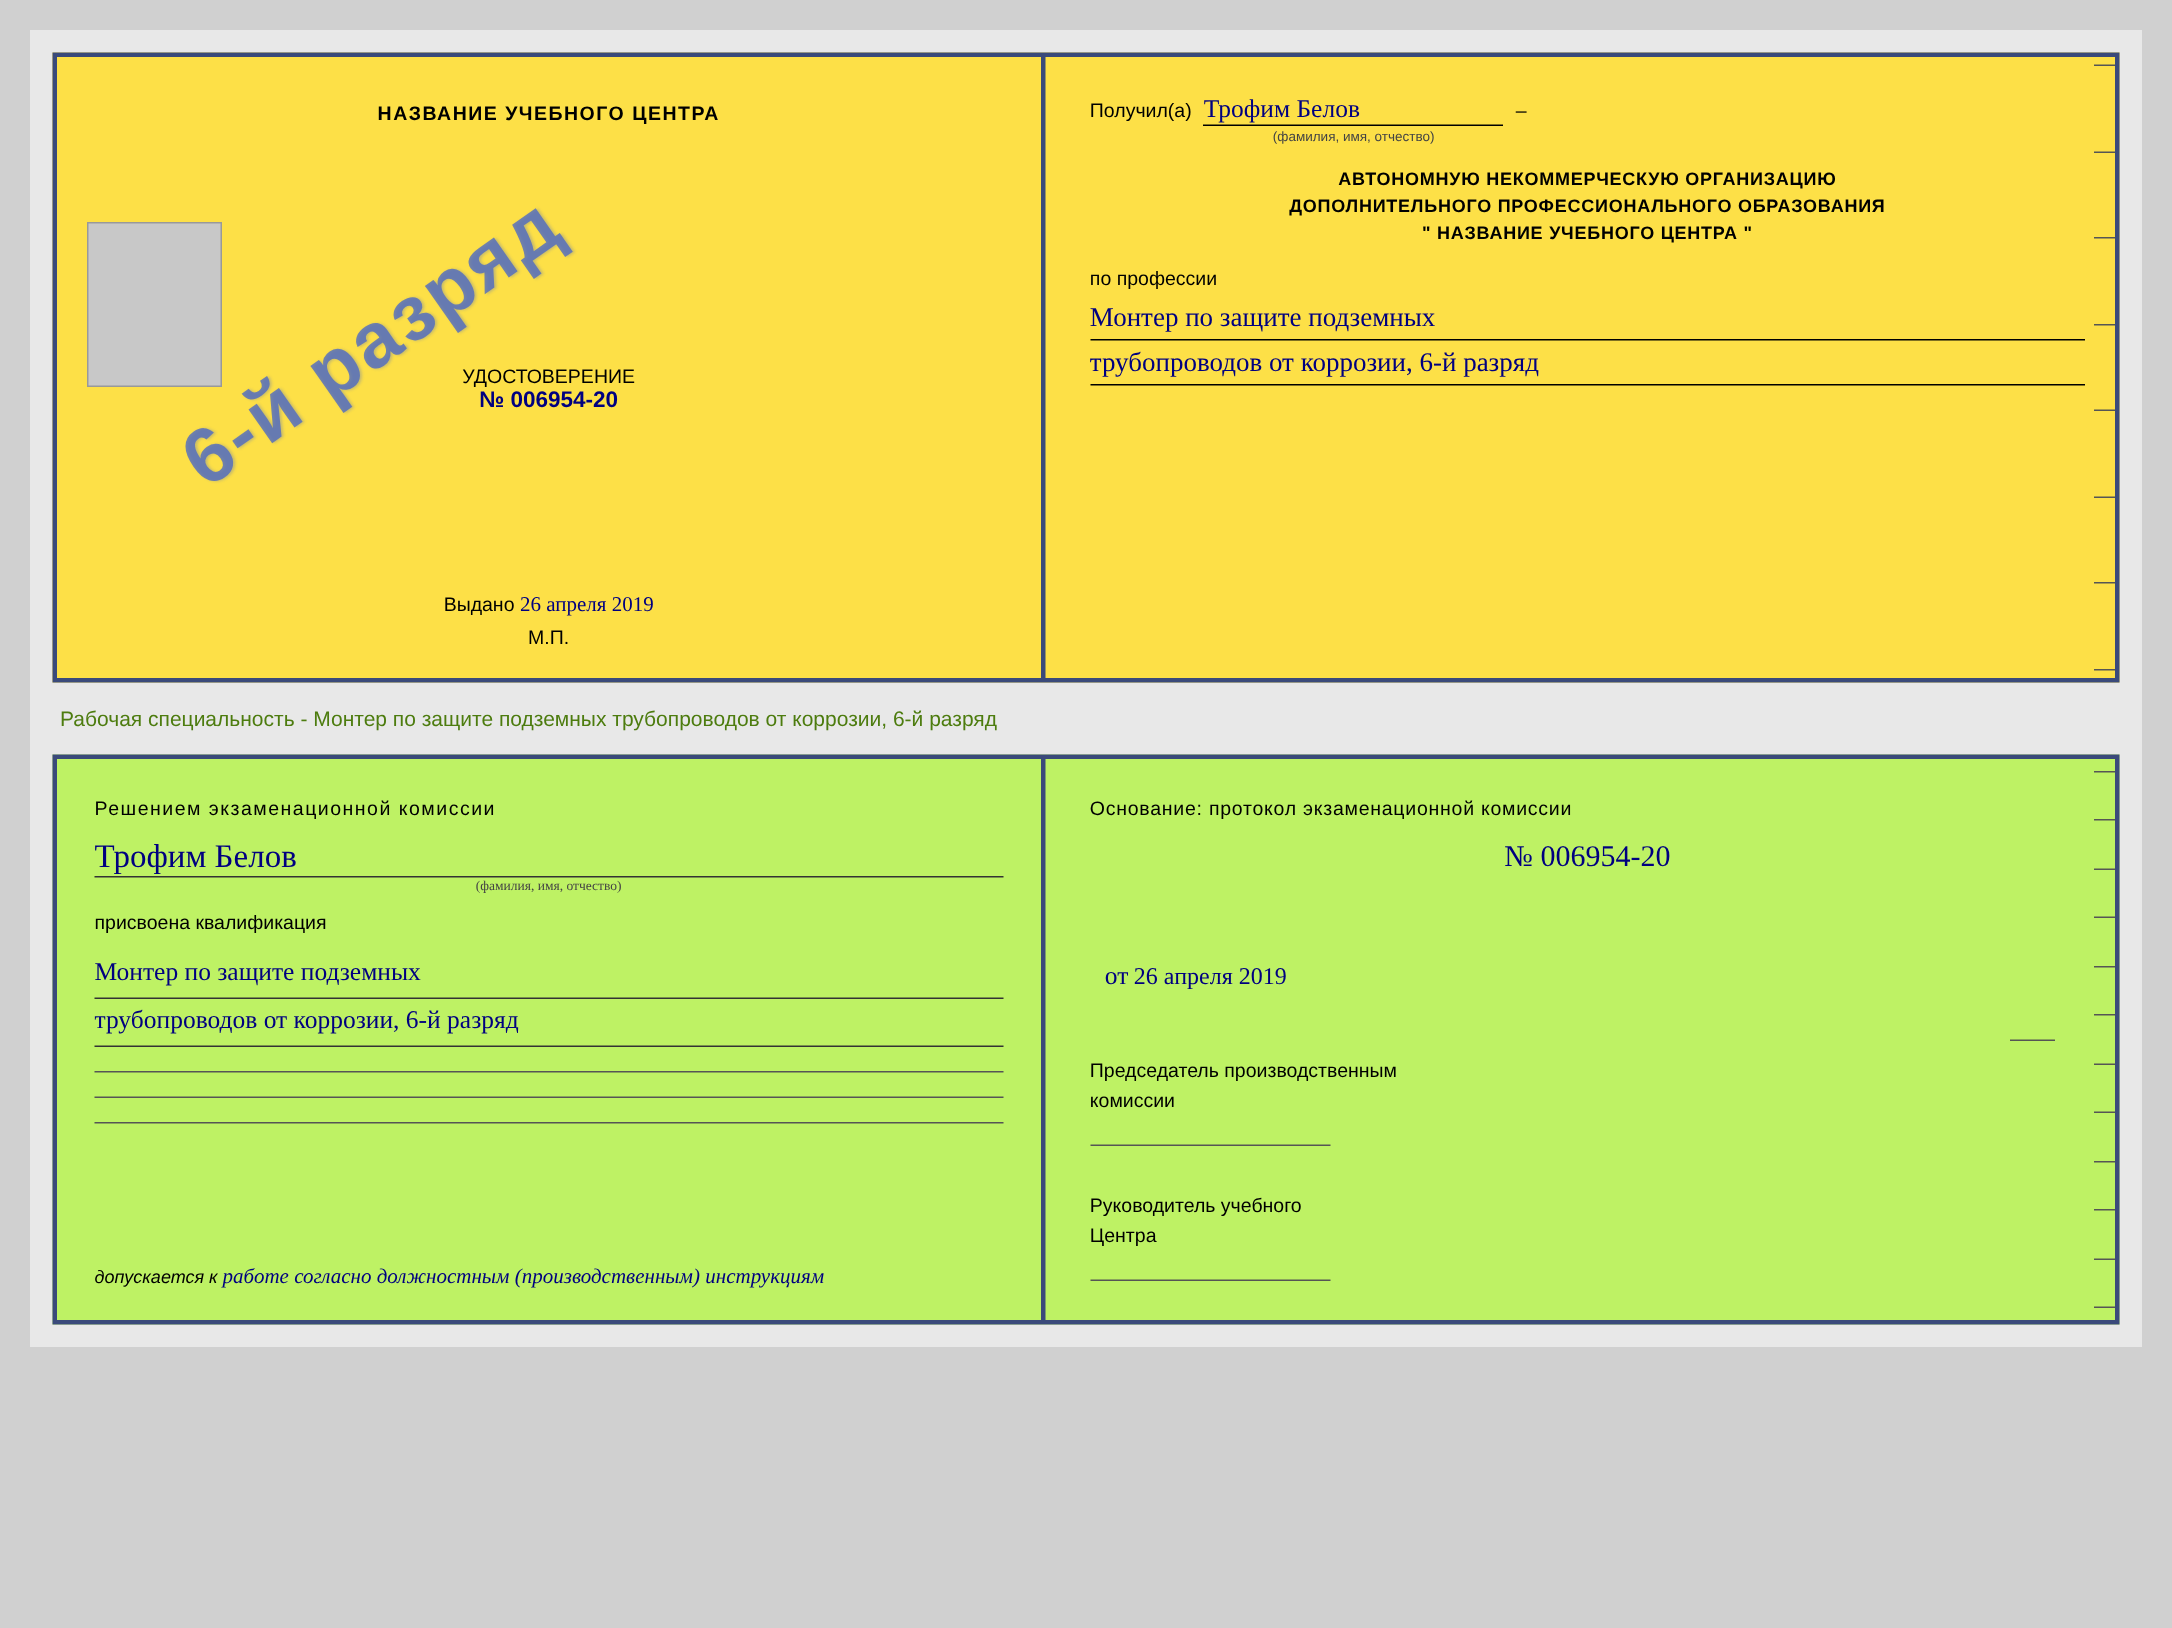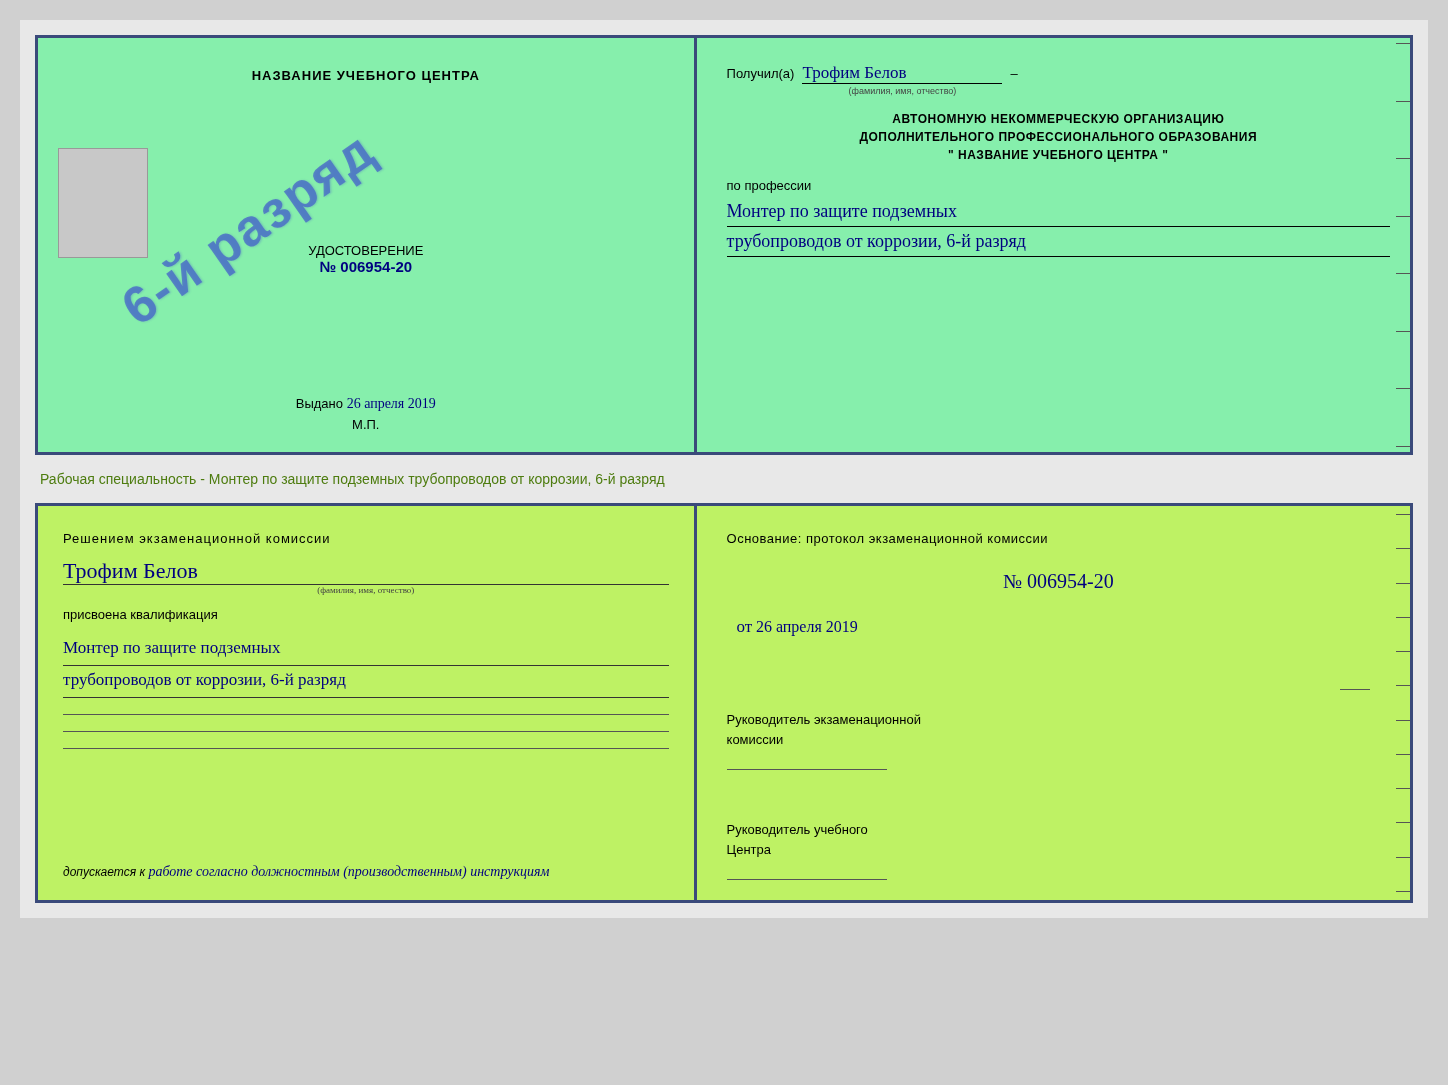--- a/index.html
+++ b/index.html
@@ -16,21 +16,21 @@
       padding: 15px;
       display: flex;
       flex-direction: column;
       gap: 10px;
     }
 
     
     .cert-book {
       display: flex;
       border: 3px solid #3a4a7a;
-      background: #86efac;
+      background: #fde047;
       position: relative;
       min-height: 420px;
     }
 
     .cert-book-left {
       width: 48%;
       border-right: 3px solid #3a4a7a;
       padding: 30px 25px 20px 25px;
       position: relative;
       display: flex;
@@ -212,21 +212,21 @@
       display: flex;
       flex-direction: column;
       gap: 12px;
     }
 
     .cert-bottom-right {
       width: 52%;
       padding: 25px 20px 20px 30px;
       display: flex;
       flex-direction: column;
-      gap: 20px;
+      gap: 10px;
       position: relative;
     }
 
     .cert-bottom-title {
       font-size: 13px;
       font-family: Arial, sans-serif;
       letter-spacing: 1px;
       font-weight: normal;
     }
 
@@ -289,20 +289,21 @@
       color: #000080;
       text-align: center;
       display: block;
       margin: 4px 0;
     }
 
     .cert-br-date {
       font-size: 13px;
       font-family: Arial, sans-serif;
       margin-left: 10px;
+      margin-top: 44px;
     }
 
     .cert-br-date span {
       font-family: 'Segoe Script', 'Comic Sans MS', cursive;
       font-size: 17px;
       color: #000080;
     }
 
     .cert-br-section {
       font-size: 13px;
@@ -436,21 +437,21 @@
 
       <div class="cert-br-date">
         <span>от</span>
         <span style="font-family: 'Segoe Script','Comic Sans MS',cursive; font-size:16px; color:#000080;">26 апреля 2019</span>
       </div>
 
       <div style="height: 8px;"></div>
       <div class="bottom-line" style="width: 30px; margin-left: auto; margin-right: 20px;"></div>
 
       <div class="cert-br-section">
-        <div>Руководитель экзаменационной</div>
+        <div>Председатель производственным</div>
         <div>комиссии</div>
         <div class="cert-br-line"></div>
       </div>
 
       <div style="height: 10px;"></div>
 
       <div class="cert-br-section">
         <div>Руководитель учебного</div>
         <div>Центра</div>
         <div class="cert-br-line"></div>

